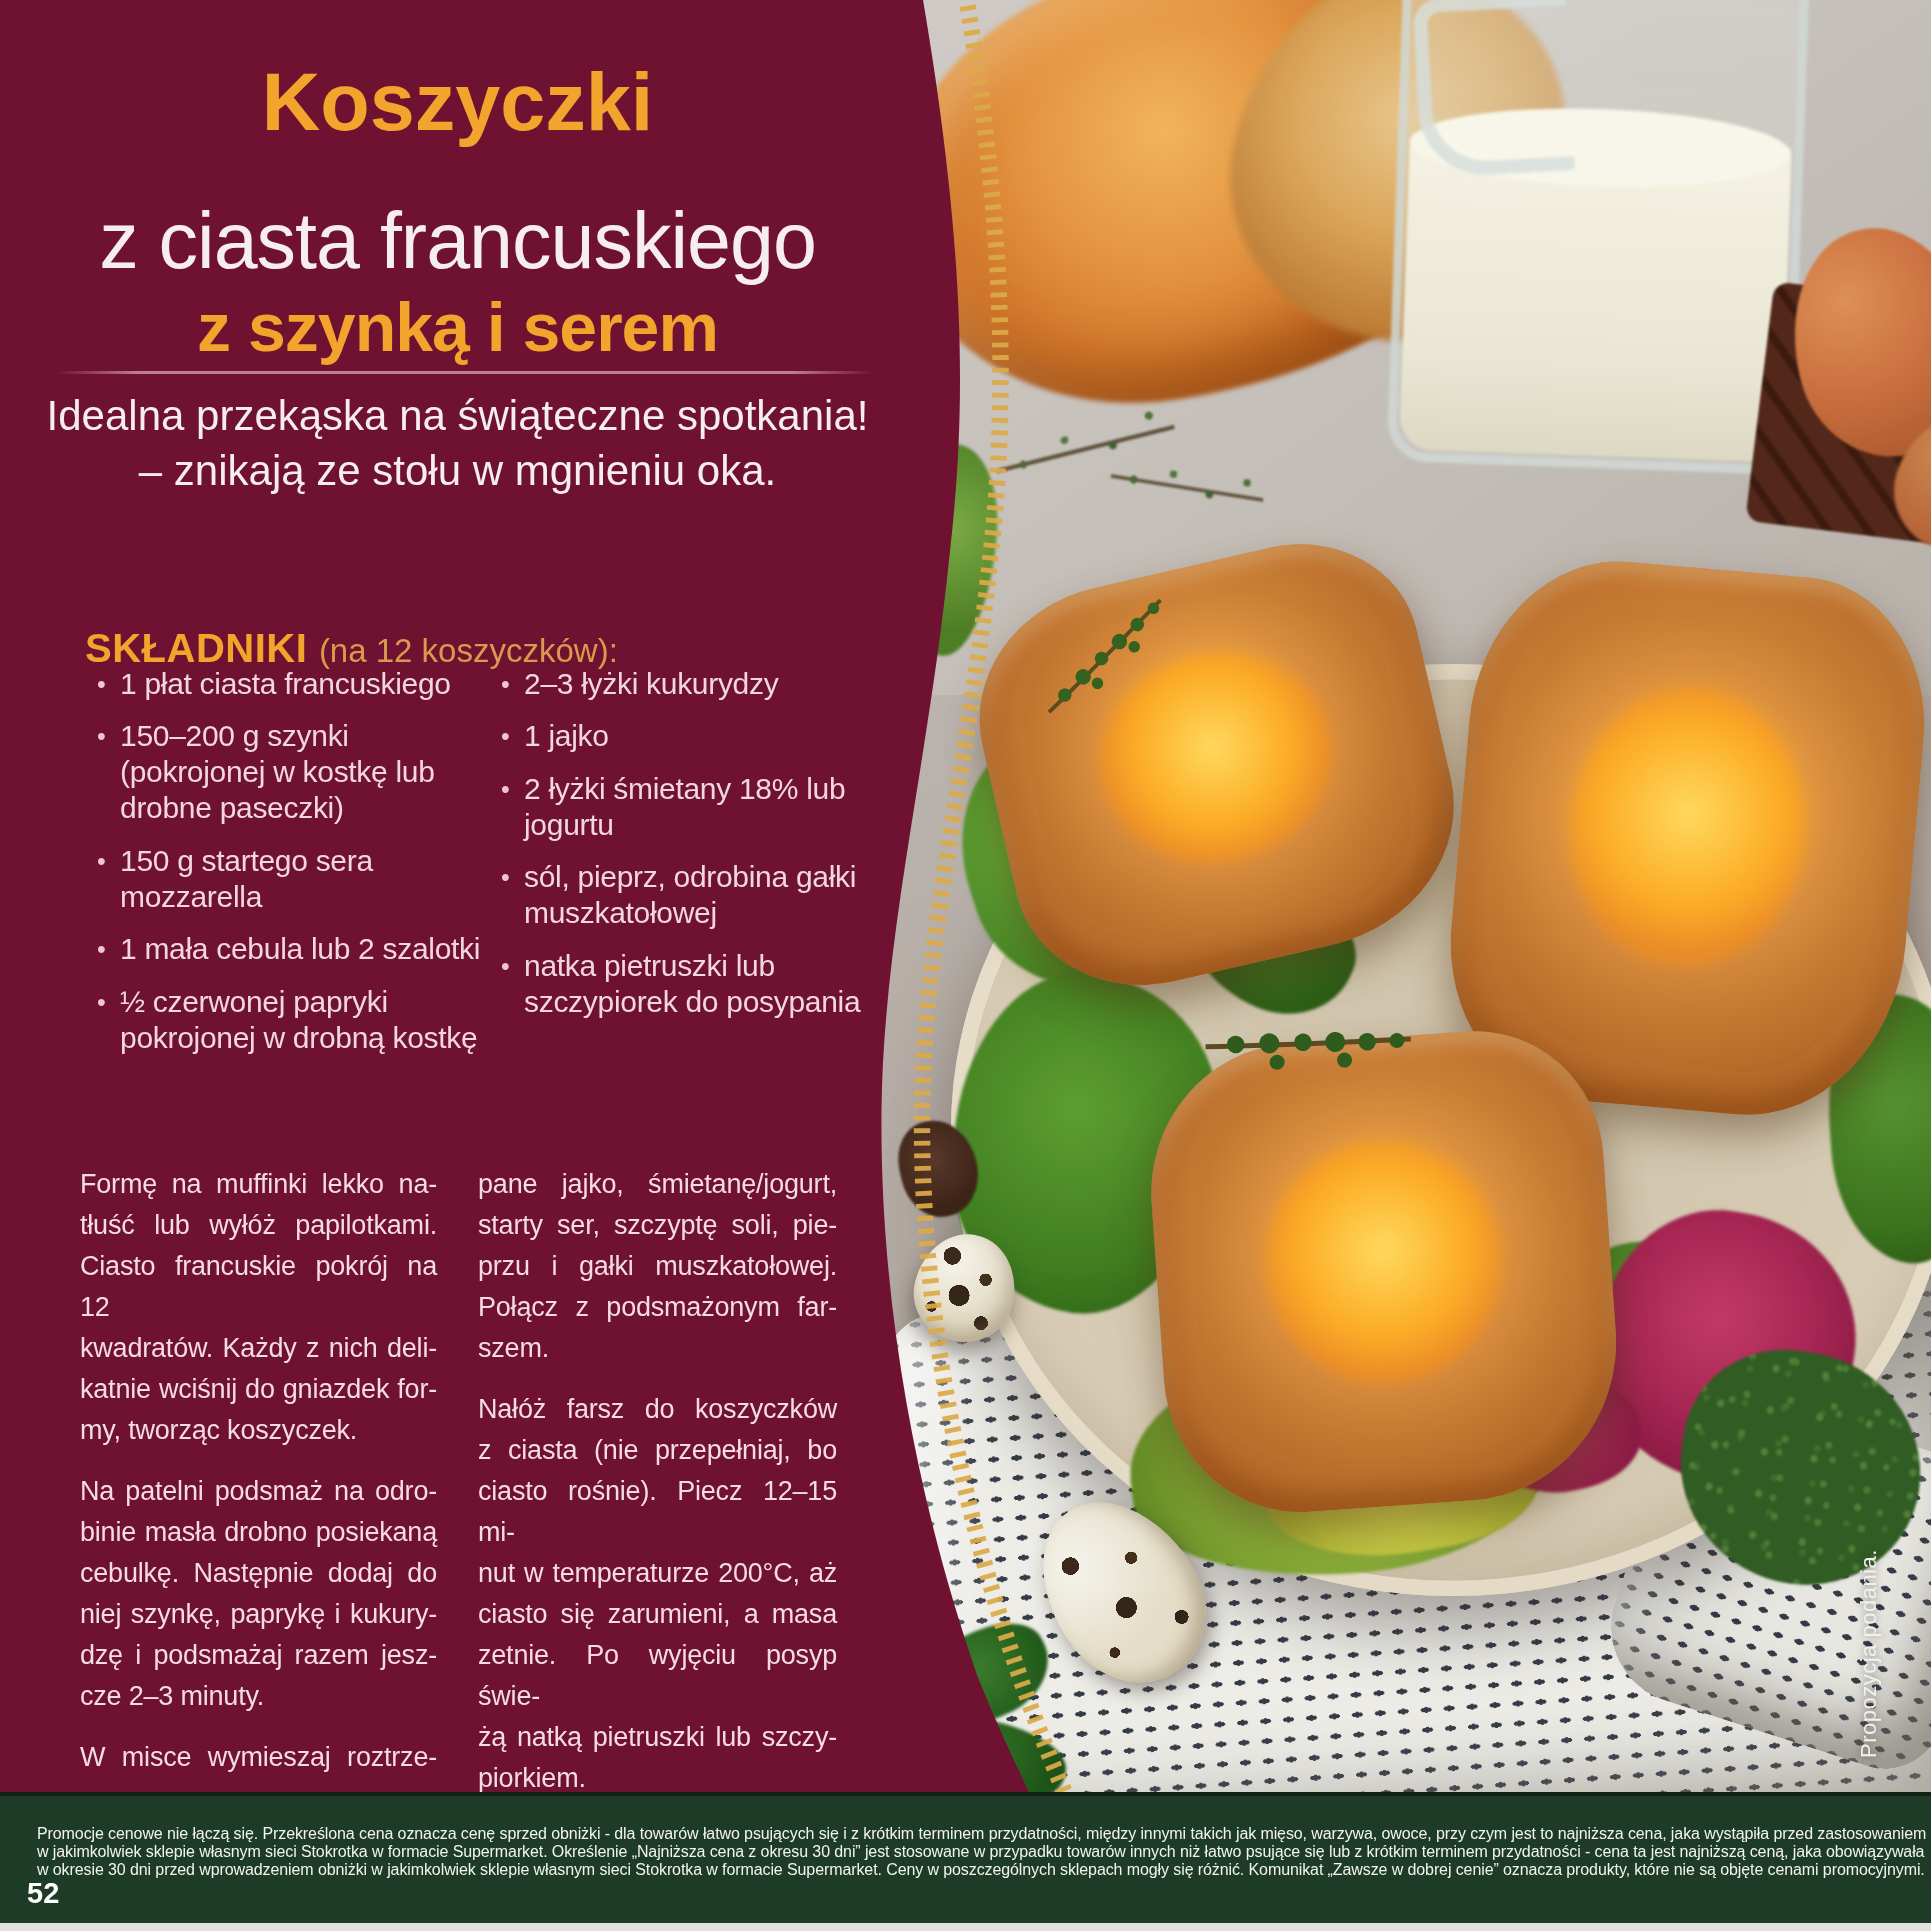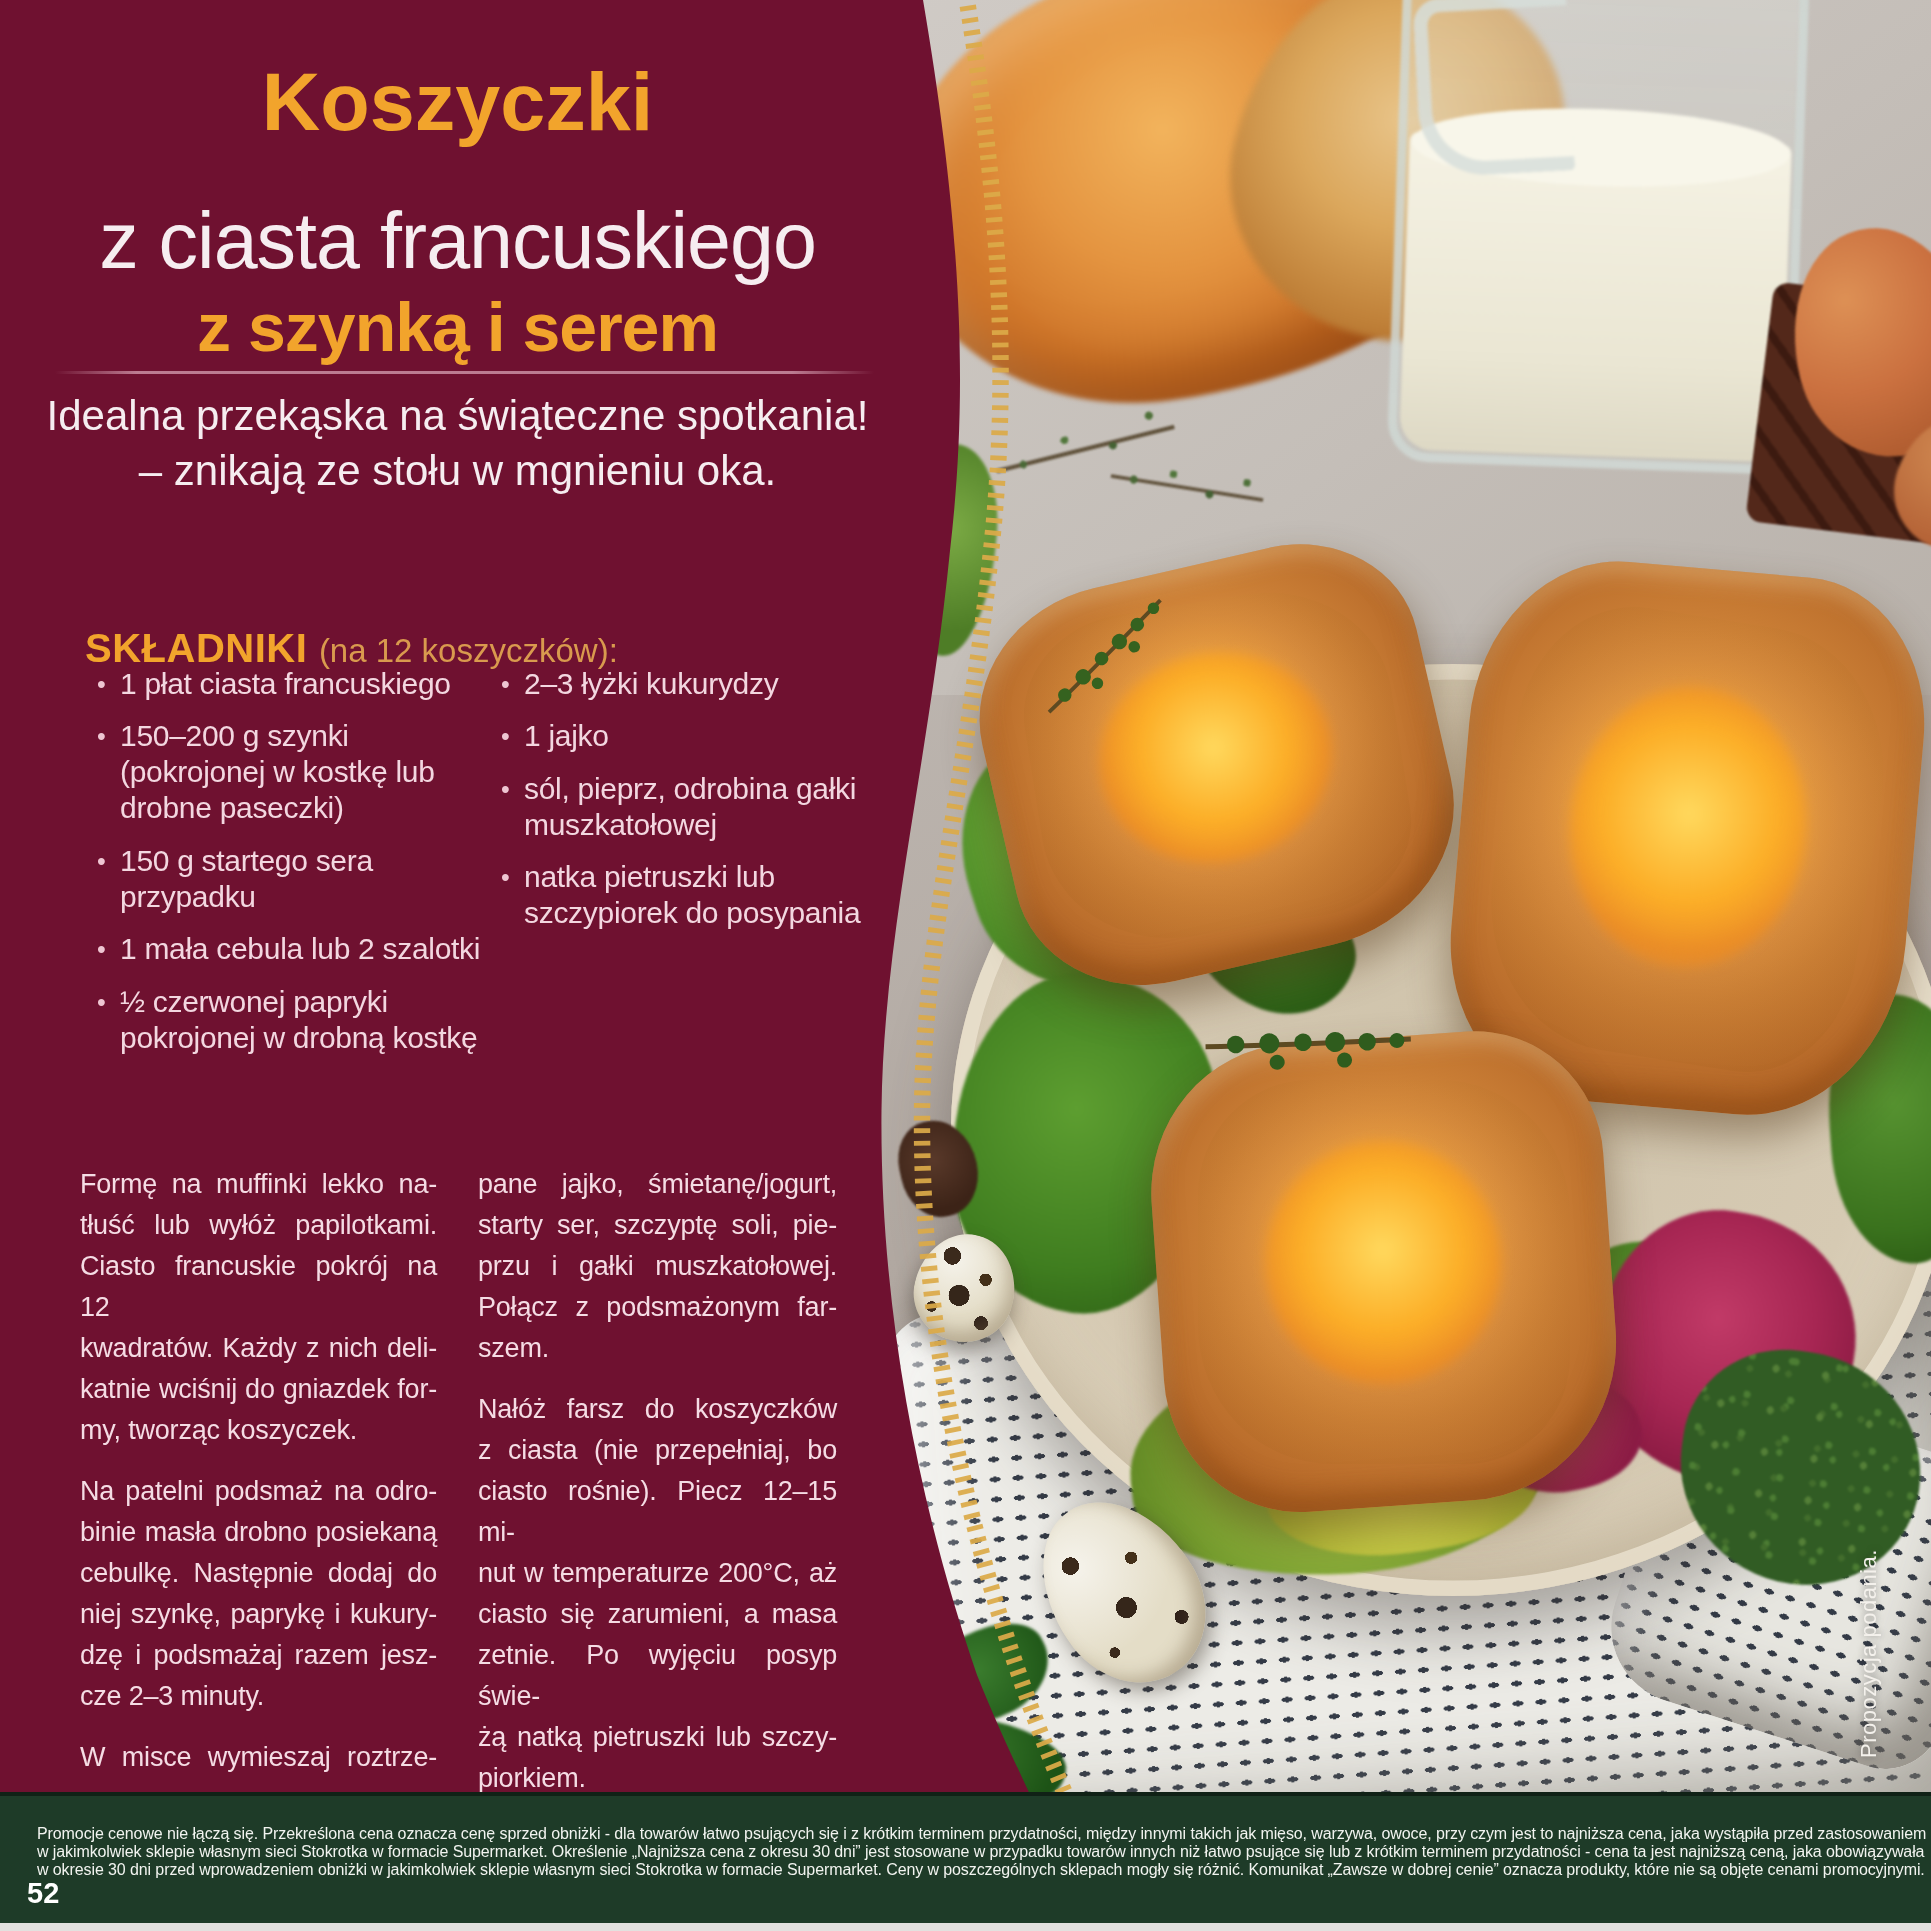--- a/index.html
+++ b/index.html
@@ -258,36 +258,40 @@
       <li class="ing-item">
         <span class="ing-line">1 płat ciasta francuskiego</span>
       </li>
       <li class="ing-item">
         <span class="ing-line">150–200 g szynki</span>
         <span class="ing-line">(pokrojonej w kostkę lub</span>
         <span class="ing-line">drobne paseczki)</span>
       </li>
       <li class="ing-item">
         <span class="ing-line">150 g startego sera</span>
-        <span class="ing-line">przypadku</span>
+        <span class="ing-line">mozzarella</span>
       </li>
       <li class="ing-item">
         <span class="ing-line">1 mała cebula lub 2 szalotki</span>
       </li>
       <li class="ing-item">
         <span class="ing-line">½ czerwonej papryki</span>
         <span class="ing-line">pokrojonej w drobną kostkę</span>
       </li>
     </ul>
   <ul class="ing-col ing-col-2" id="ingCol2">
       <li class="ing-item">
         <span class="ing-line">2–3 łyżki kukurydzy</span>
       </li>
       <li class="ing-item">
         <span class="ing-line">1 jajko</span>
+      </li>
+      <li class="ing-item">
+        <span class="ing-line">2 łyżki śmietany 18% lub</span>
+        <span class="ing-line">jogurtu</span>
       </li>
       <li class="ing-item">
         <span class="ing-line">sól, pieprz, odrobina gałki</span>
         <span class="ing-line">muszkatołowej</span>
       </li>
       <li class="ing-item">
         <span class="ing-line">natka pietruszki lub</span>
         <span class="ing-line">szczypiorek do posypania</span>
       </li>
     </ul>

